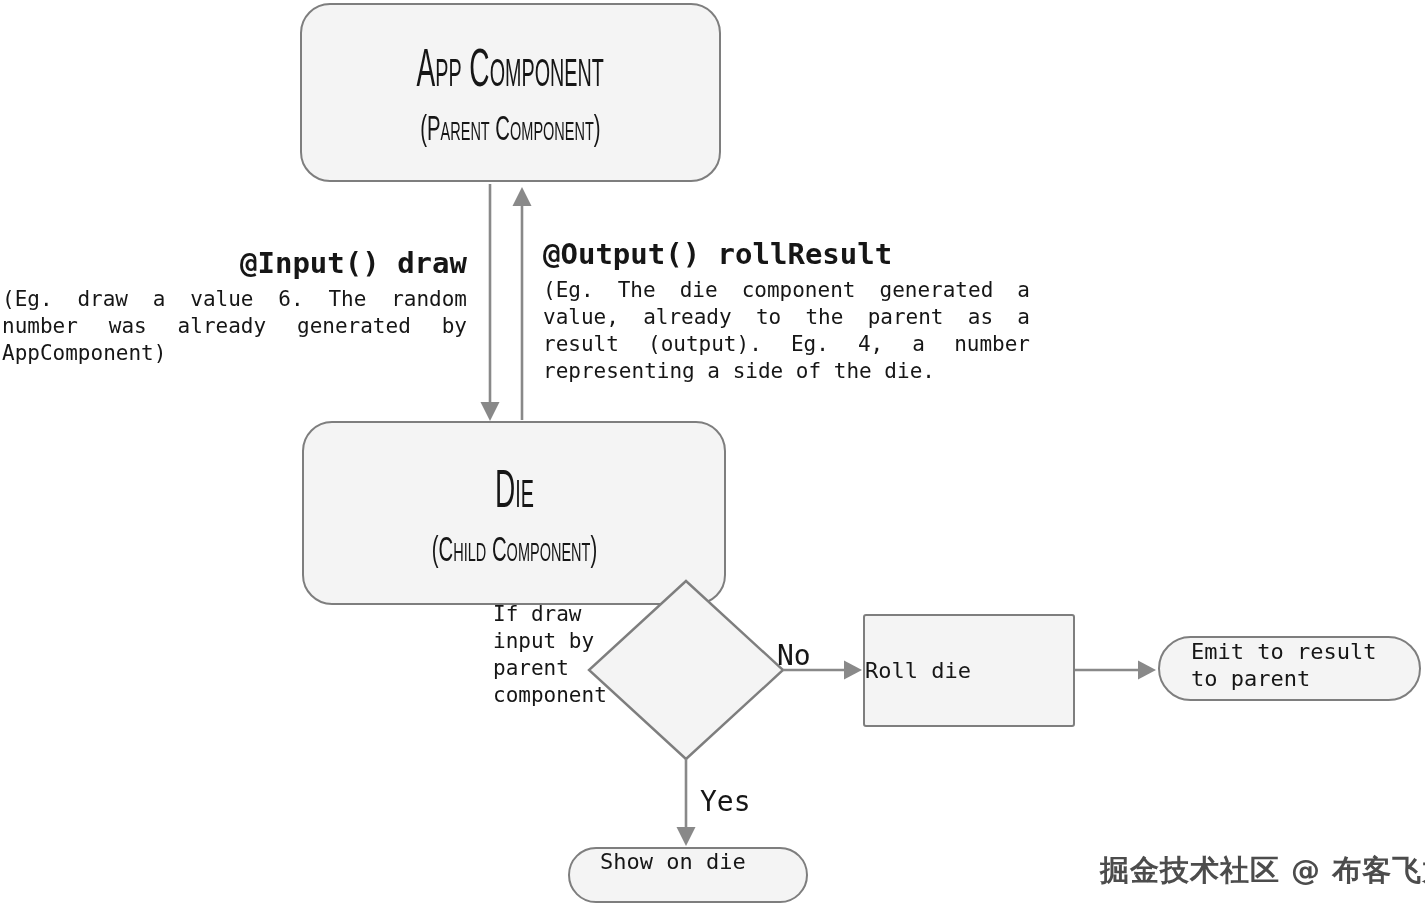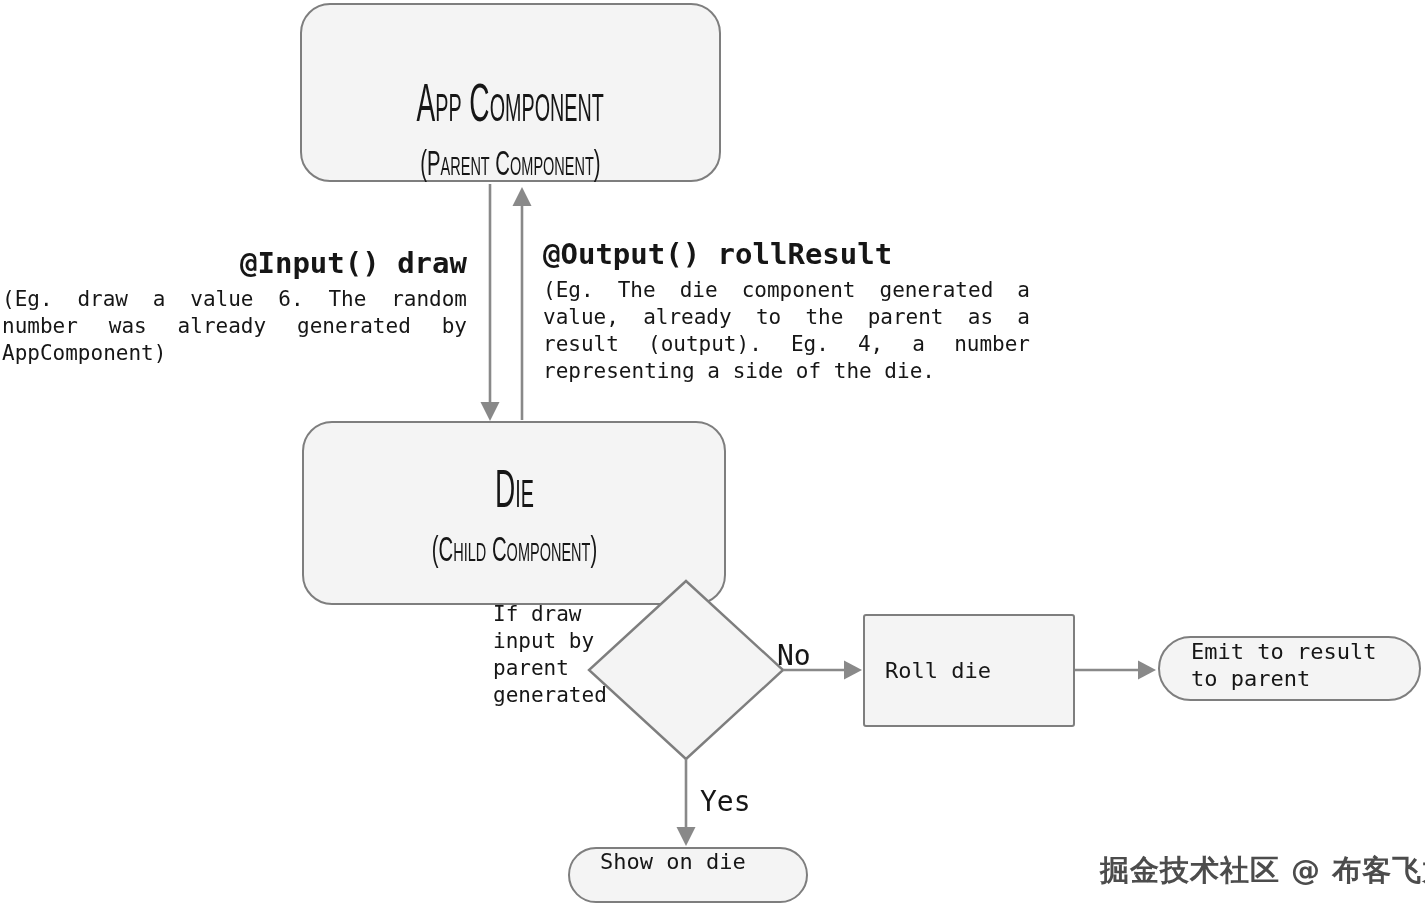--- a/index.html
+++ b/index.html
@@ -15,25 +15,25 @@
   }
   .rounded{border-radius:30px;}
   .node-title,.node-subtitle{
     font-family:"Liberation Sans","DejaVu Sans",sans-serif;
     font-variant:small-caps;font-weight:500;line-height:1;white-space:nowrap;
   }
   .node-title{font-size:54px;}
   .node-subtitle{font-size:35px;margin-top:16px;}
   .squeeze{display:inline-block;transform:scaleX(.52);transform-origin:center;}
   .squeeze2{display:inline-block;transform:scaleX(.58);transform-origin:center;}
-  .app-node{left:300px;top:3px;width:421px;height:179px;justify-content:flex-end;}
+  .app-node{left:300px;top:3px;width:421px;height:179px;}
   .die-node{left:302px;top:421px;width:424px;height:184px;}
   .roll-node{
     left:863px;top:614px;width:212px;height:113px;border-radius:3px;
-    flex-direction:row;justify-content:flex-start;padding-left:20px;font-size:22px;
+    flex-direction:row;justify-content:flex-start;font-size:22px;
   }
   .pill{
     position:absolute;background:#f4f4f4;border:2px solid #7e7e7e;
     box-sizing:border-box;display:flex;align-items:flex-start;z-index:1;font-size:22px;
   }
   .emit-node{left:1158px;top:636px;width:263px;height:65px;border-radius:33px;
     padding-left:31px;line-height:27px;white-space:pre-line;}
   .show-node{left:568px;top:847px;width:240px;height:56px;border-radius:28px;
     padding-left:30px;}
   
@@ -121,20 +121,20 @@
   </div>
 
   <div class="annotation output-annotation">
     <div class="heading">@Output() rollResult</div>
     <div class="body">(Eg. The die component generated a value, already to the parent as a result (output). Eg. 4, a number representing a side of the die.</div>
   </div>
 
   <div class="decision-side-label">If draw
 input by
 parent
-generated</div>
+component</div>
 
   <div class="edge-label no-label">No</div>
   <div class="edge-label yes-label">Yes</div>
 
   <div class="watermark">掘金技术社区 @ 布客飞龙</div>
 
 </div>
 
 </body></html>

